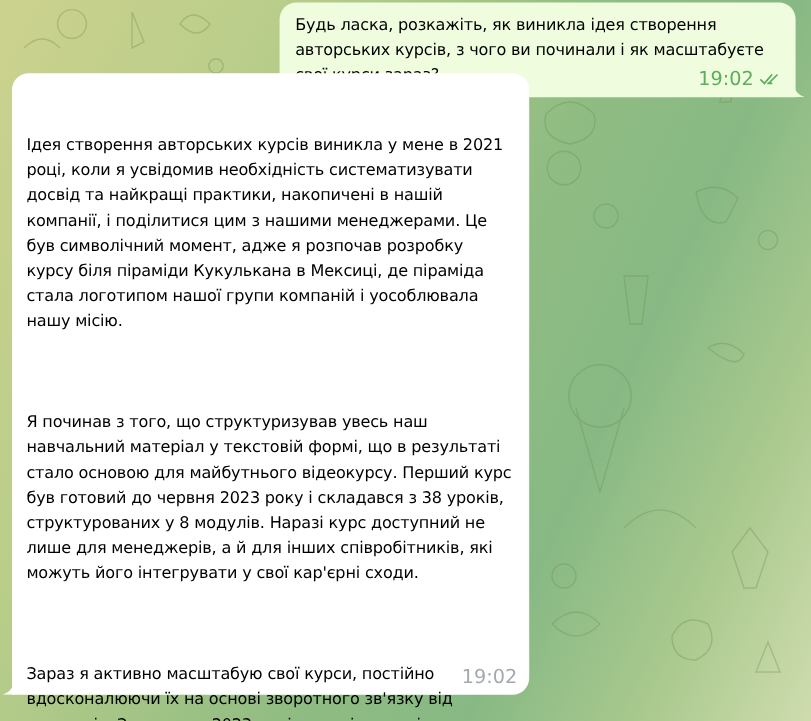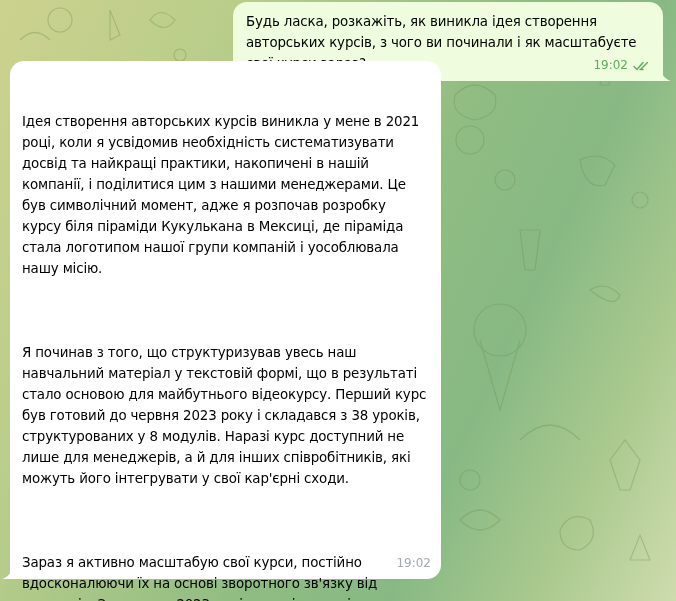--- a/index.html
+++ b/index.html
@@ -67,21 +67,21 @@
     }
     .para {
       display: block;
       margin: 0 0 21px 0;
     }
     .para:last-child { margin-bottom: 0; }
     .meta {
       position: absolute;
       right: 10px;
       bottom: 4px;
-      font-size: 12px;
+      font-size: 16px;
       display: flex;
       align-items: center;
       gap: 5px;
     }
     .bubble-out .meta { color: #5cad5c; right: 12px; bottom: 5px; }
     .bubble-in .meta { color: #a3a9ae; right: 10px; bottom: 5px; }
     .check-icon { width: 18px; height: 10px; display: inline-block; }
   </style>
 </head>
 <body>

